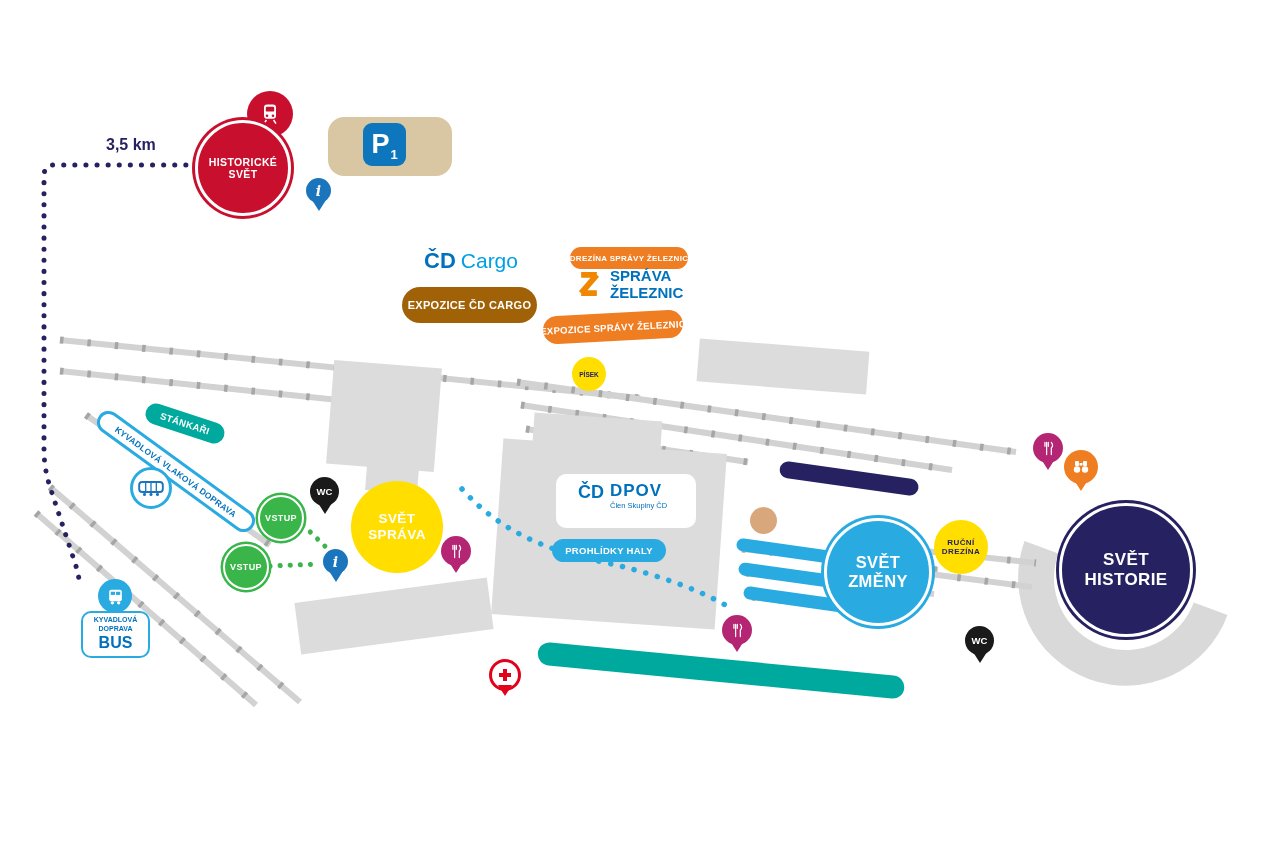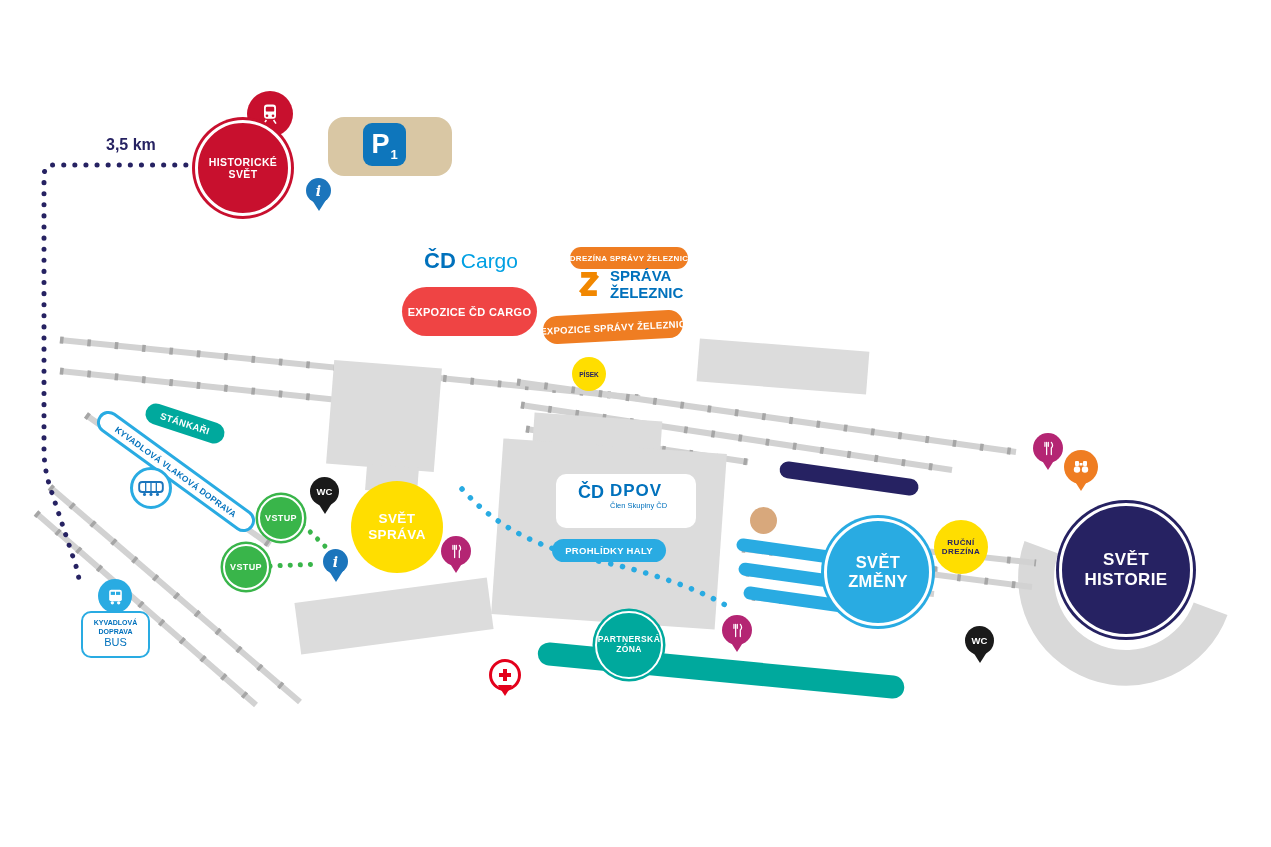--- a/index.html
+++ b/index.html
@@ -117,21 +117,21 @@
   </div>
 
   <div class="pin" style="left:306px;top:178px;width:25px;height:25px;background:#1b75bc;--pc:#1b75bc;">
     <span class="info-glyph" style="font-size:14px;">i</span>
   </div>
 
   <div class="abs" style="left:424px;top:248px;display:flex;align-items:center;gap:5px;">
     <span class="logoCD" style="font-size:22px;">ČD</span>
     <span style="font-size:21px;font-weight:normal;color:#00a0e3;">Cargo</span>
   </div>
-  <div class="pill" style="left:402px;top:287px;width:135px;height:49px;background:#ef4444;font-size:11px;">EXPOZICE ČD CARGO</div>
+  <div class="pill" style="left:402px;top:287px;width:135px;height:36px;background:#a16207;font-size:11px;">EXPOZICE ČD CARGO</div>
 
   <div class="pill" style="left:570px;top:247px;width:118px;height:22px;background:#ef7d22;font-size:8px;">DREZÍNA SPRÁVY ŽELEZNIC</div>
   <div class="abs" style="left:572px;top:267px;display:flex;align-items:center;gap:4px;">
     <svg width="34" height="34" viewBox="0 0 26 26">
       <path d="M7 6 h12 M19 6 L7 20 M7 20 h12" stroke="#f18700" stroke-width="4.5" fill="none"></path>
     </svg>
     <div style="display:flex;flex-direction:column;font-weight:bold;color:#0071bc;font-size:15px;line-height:1.15;">
       <span>SPRÁVA</span>
       <span>ŽELEZNIC</span>
     </div>
@@ -197,24 +197,20 @@
   <div class="zone ringed" style="left:824px;top:518px;width:108px;height:108px;background:#29abe2;--rc:#29abe2;font-size:16.5px;">
     <span>SVĚT</span>
     <span>ZMĚNY</span>
   </div>
 
   <div class="zone" style="left:934px;top:520px;width:54px;height:54px;background:#ffde00;color:#262262;font-size:8px;">
     <span>RUČNÍ</span>
     <span>DREZÍNA</span>
   </div>
 
-  <div class="zone ringed-sm" style="left:595px;top:611px;width:68px;height:68px;background:#00a99d;--rc:#00a99d;font-size:8.5px;">
-    <span>PARTNERSKÁ</span>
-    <span>ZÓNA</span>
-  </div>
 
   <div class="pin" style="left:722px;top:615px;width:30px;height:30px;background:#b42573;--pc:#b42573;">
     <svg width="15" height="15" viewBox="0 0 16 16">
       <path d="M4.2 1.5v4.2 M6 1.5v4.2 M7.8 1.5v4.2 M6 5.7v8.8" stroke="#fff" stroke-width="1.3" stroke-linecap="round" fill="none"></path>
       <path d="M11 1.5c1.7 2.2 1.7 4.4 0 6v7" stroke="#fff" stroke-width="1.3" stroke-linecap="round" fill="none"></path>
     </svg>
   </div>
 
   <div class="pin" style="left:965px;top:626px;width:29px;height:29px;background:#1a1a1a;--pc:#1a1a1a;font-size:9.5px;">
     <span>WC</span>
@@ -255,16 +251,16 @@
       <rect x="9.5" y="4.5" width="4" height="3" fill="#29abe2"></rect>
       <circle cx="6" cy="15" r="1.6" fill="#fff"></circle>
         <circle cx="12" cy="15" r="1.6" fill="#fff"></circle>
     </svg>
   </div>
   <div class="abs" style="left:81px;top:611px;width:69px;height:47px;background:#fff;border:2.5px solid #29abe2;
               border-radius:10px;display:flex;flex-direction:column;align-items:center;justify-content:center;
               color:#0071bc;line-height:1.25;">
     <span style="font-size:7px;font-weight:bold;">KYVADLOVÁ</span>
     <span style="font-size:7px;font-weight:bold;">DOPRAVA</span>
-    <span style="font-size:11px;font-weight:normal;">BUS</span>
+    <span style="font-size:16px;font-weight:bold;">BUS</span>
   </div>
 
 </div>
 
 </body></html>

